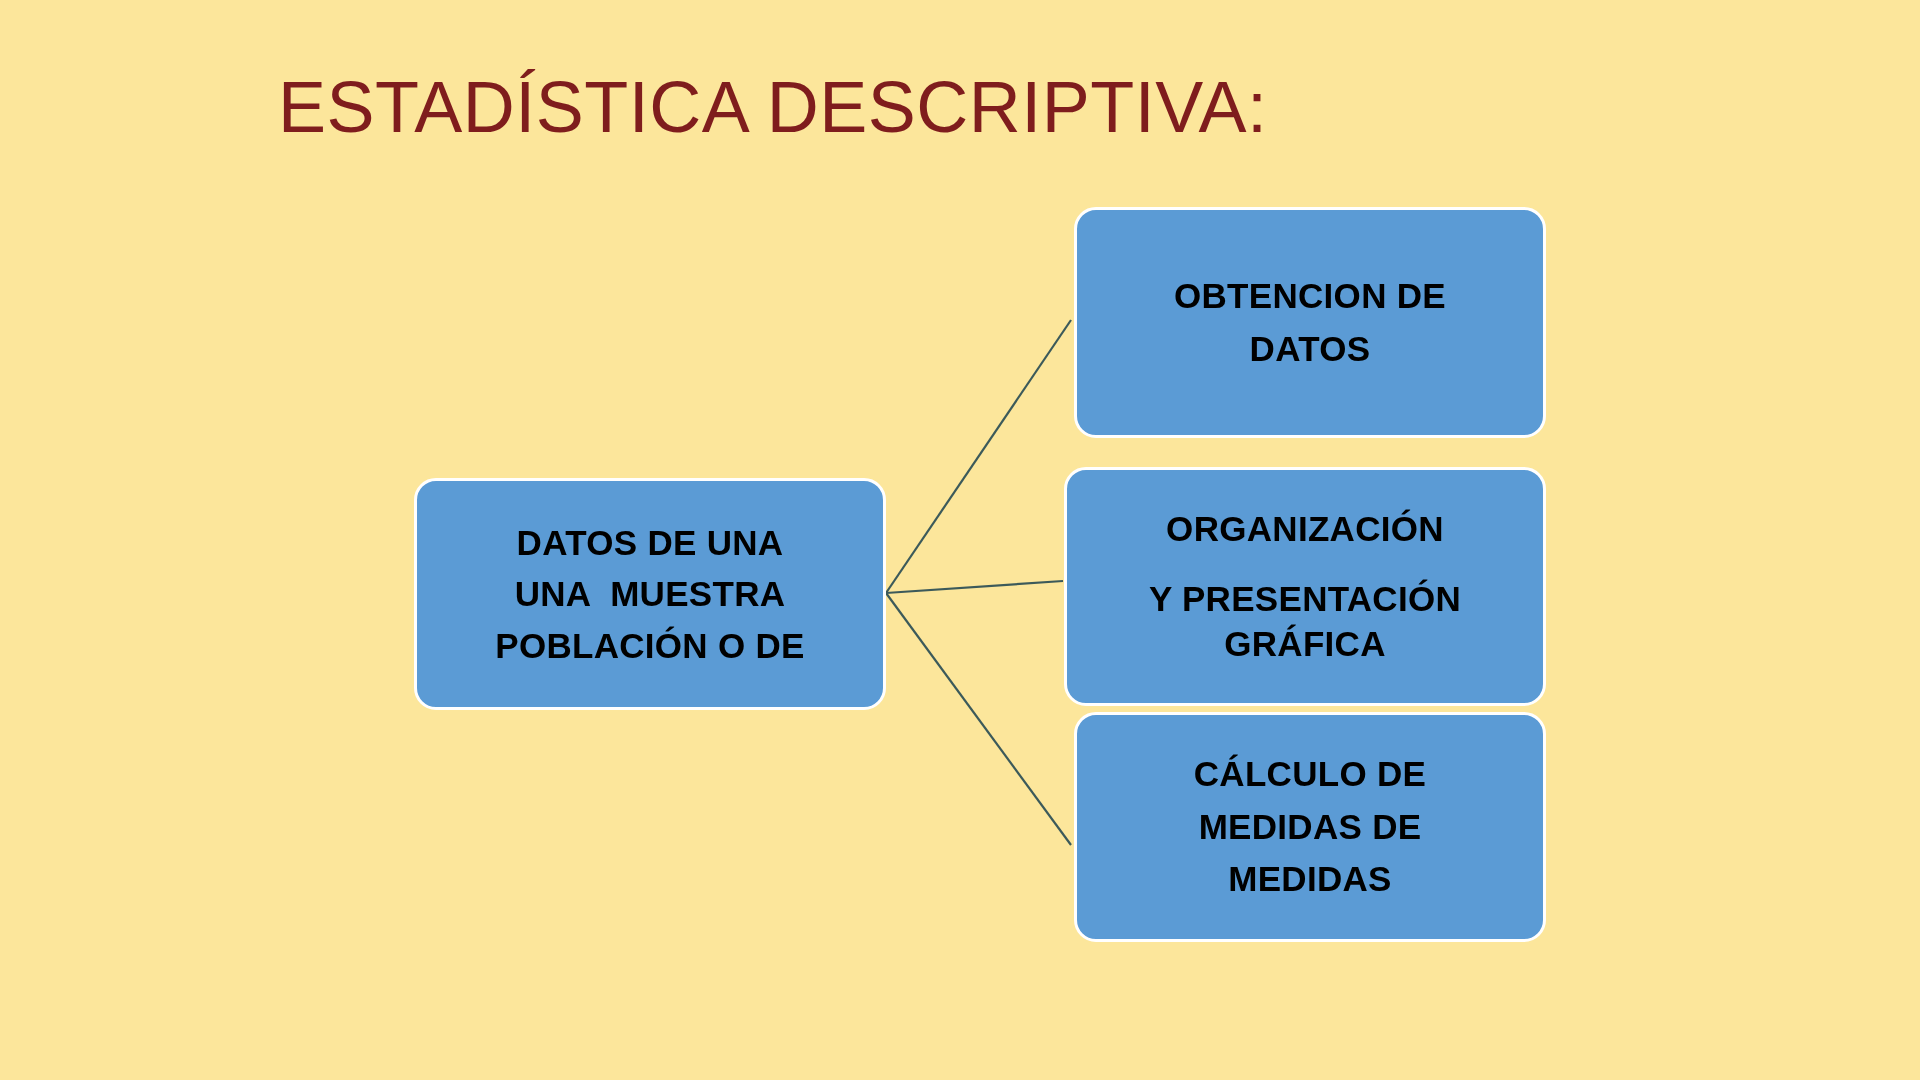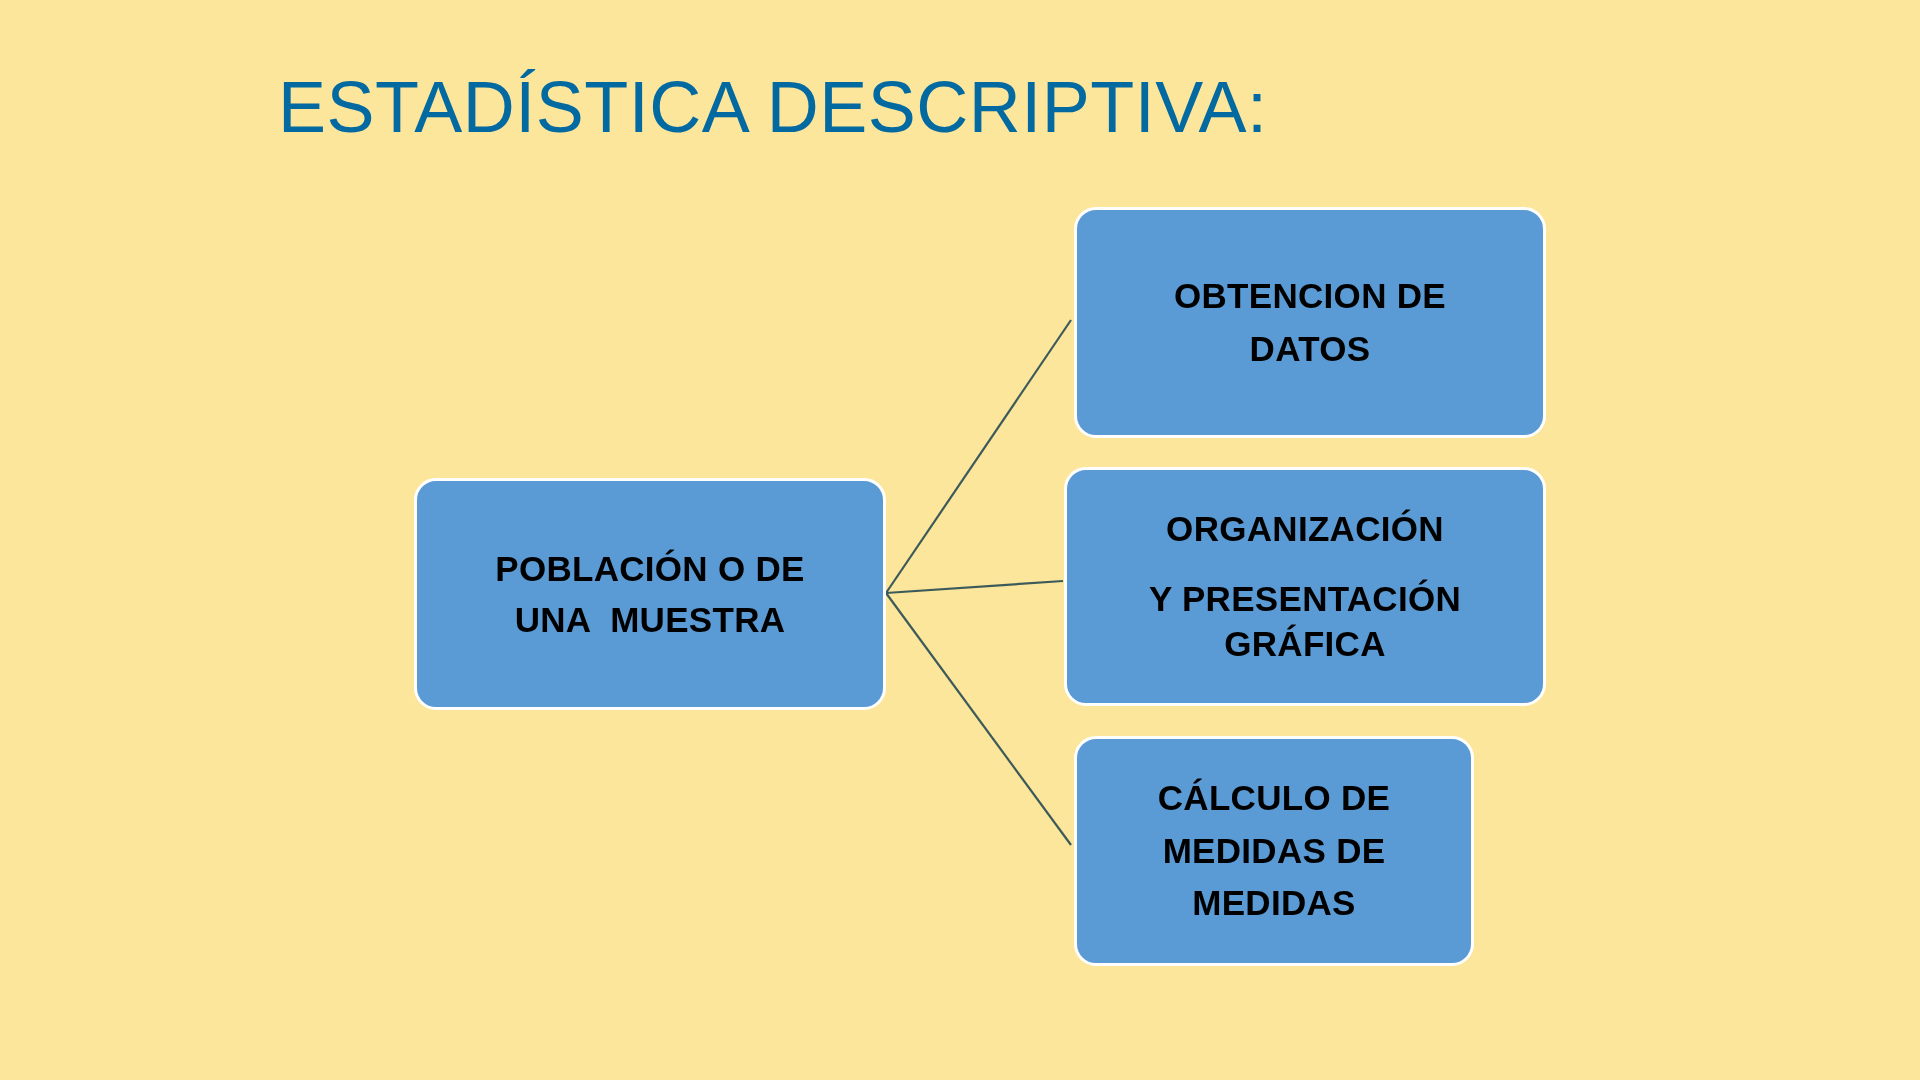--- a/index.html
+++ b/index.html
@@ -22,21 +22,21 @@
   }
 
   
   #slide-title {
     position: absolute;
     left: 278px;
     top: 62px;
     font-size: 72px;
     font-weight: 400;
     letter-spacing: 0.5px;
-    color: #0369a1;
+    color: #7f1d1d;
     white-space: nowrap;
     line-height: 1.25;
     font-family: "Liberation Sans", sans-serif;
   }
 
   
   #connectors {
     position: absolute;
     left: 0;
     top: 0;
@@ -99,44 +99,45 @@
     line-height: 1.3;
     letter-spacing: 0.3px;
   }
   #box-organizacion .line:first-child {
     margin-bottom: 24px;
   }
 
   
   #box-calculo {
     left: 1074px;
-    top: 736px;
-    width: 400px;
+    top: 712px;
+    width: 472px;
     height: 230px;
     font-size: 35px;
     line-height: 1.5;
     letter-spacing: 0.3px;
   }
 </style>
 </head>
 <body>
 
 <div id="slide">
 
   <div id="slide-title">ESTADÍSTICA DESCRIPTIVA:</div>
 
   <svg id="connectors" viewBox="0 0 1920 1080" preserveAspectRatio="none">
     <line x1="886" y1="593" x2="1071" y2="320" stroke="#3c5a5a" stroke-width="2.2"></line>
     <line x1="886" y1="593" x2="1063" y2="581" stroke="#3c5a5a" stroke-width="2.2"></line>
     <line x1="886" y1="593" x2="1071" y2="845" stroke="#3c5a5a" stroke-width="2.2"></line>
   </svg>
 
   <div class="node-box" id="box-root">
+    <span class="line">DATOS DE UNA</span>
+    <span class="line">UNA  MUESTRA</span>
     <span class="line">POBLACIÓN O DE</span>
-    <span class="line">UNA  MUESTRA</span>
   </div>
 
   <div class="node-box" id="box-obtencion">
     <span class="line">OBTENCION DE</span>
     <span class="line">DATOS</span>
   </div>
 
   <div class="node-box" id="box-organizacion">
     <span class="line">ORGANIZACIÓN</span>
     <span class="line">Y PRESENTACIÓN</span>

